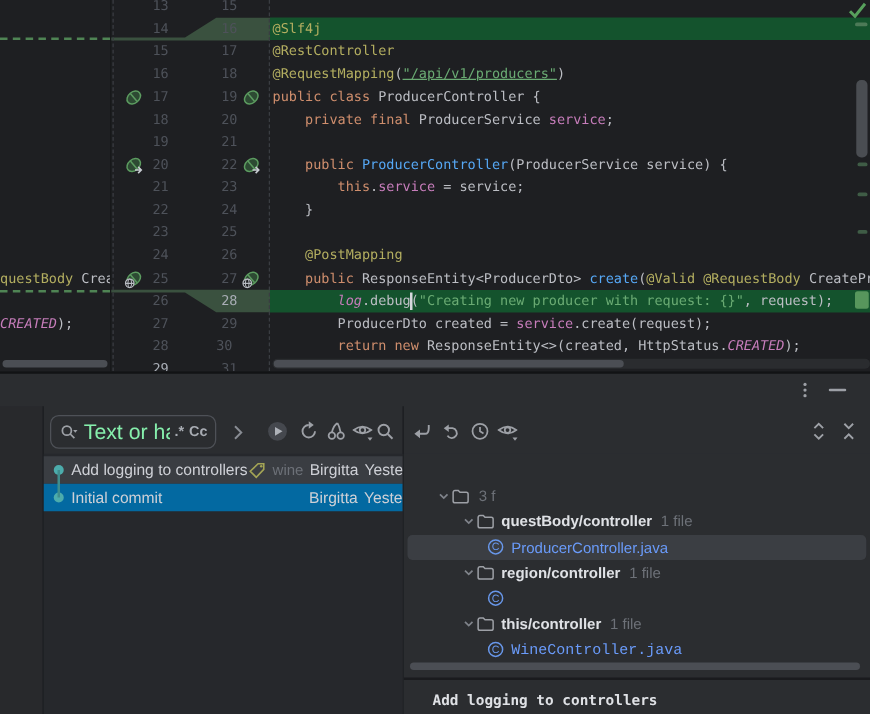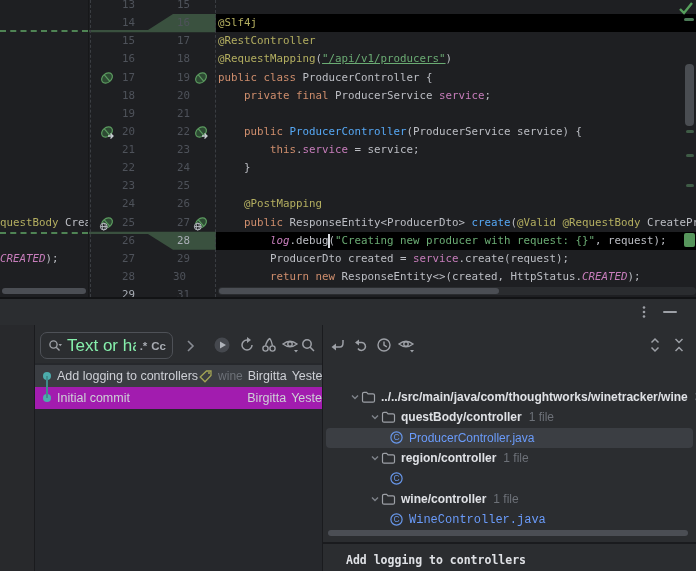--- a/index.html
+++ b/index.html
@@ -9,21 +9,21 @@
 
   
   #editor { position:absolute; left:0; top:0; width:696px; height:297px; background:#1e1f22; overflow:hidden; }
   .mono { font-family:"DejaVu Sans Mono", monospace; font-size:10.8px; line-height:18.13px; white-space:pre; }
   #left-pane  { position:absolute; left:0; top:0; width:88px; height:297px; overflow:hidden; }
   #gutter     { position:absolute; left:88px; top:0; width:128px; height:297px; }
   #right-pane { position:absolute; left:216px; top:0; width:480px; height:297px; overflow:hidden; }
   .pane-sep   { position:absolute; top:0; height:297px; width:1px; background:#17181a; }
   .pane-dots  { position:absolute; top:0; height:297px; width:0; border-left:1px dashed #3a3d42; }
   .code-row { position:absolute; left:0; width:100%; height:18.13px; }
-  .code-row.added { background:#000000; }
+  .code-row.added { background:#14532d; }
   .lnum { position:absolute; text-align:right; color:#4e525a; height:18.13px; }
   .lnum.bright { color:#a9aeb6; }
   .gicon { position:absolute; width:16px; height:16px; }
   .insert-line { position:absolute; left:0; width:88px; border-top:2px dashed #4f8454; }
   .caret { position:absolute; width:1.5px; height:14px; background:#d6d8dd; }
   .hscroll-track { position:absolute; height:8px; background:#2a2c2f; border-radius:4px; }
   .hscroll-thumb { position:absolute; height:6px; background:#4b4e54; border-radius:3px; }
   
   .stripe-mark { position:absolute; border-radius:2px; }
 
@@ -256,21 +256,21 @@
               <path d="M8.5 2 H13 V6.5 L7 12.8 L2.2 8 Z" fill="none" stroke="#a3a455" stroke-width="1.3"></path>
               <circle cx="11" cy="4" r="1" fill="#a3a455"></circle>
             </svg>
           </span>
           <span class="ref-label">wine</span>
           <span>Birgitta</span>
           <span>Yeste</span>
         </span>
         <div class="commit-dot"></div>
       </div>
-      <div class="commit-row" style="top: 24px; background: #a21caf;">
+      <div class="commit-row" style="top: 24px; background: #0369a1;">
         <span class="commit-msg">Initial commit</span>
         <span class="commit-right">
           <span>Birgitta</span>
           <span>Yeste</span>
         </span>
         <div class="commit-dot"></div>
       </div>
       <div class="commit-line" style="top: 13px; height: 22px;"></div>
     </div>
   <div id="tree-area">
@@ -279,21 +279,20 @@
         <span style="display: flex; position: relative; z-index: 1;">
           <svg width="12" height="12">
             <polyline points="3,4.5 6,7.5 9,4.5" fill="none" stroke="#7f838a" stroke-width="1.4"></polyline>
           </svg>
         </span>
         <span style="display: flex; position: relative; z-index: 1;">
           <svg width="15" height="14">
             <path d="M1.5 4 C1.5 3 2.2 2.3 3 2.3 H5.6 L7 3.8 H12 C12.8 3.8 13.5 4.5 13.5 5.3 V10.7 C13.5 11.5 12.8 12.2 12 12.2 H3 C2.2 12.2 1.5 11.5 1.5 10.7 Z" fill="none" stroke="#9da0a6" stroke-width="1.2"></path>
           </svg>
         </span>
-        <span class="tree-label-dir" style="position: relative; z-index: 1;">../../src/main/java/com/thoughtworks/winetracker/wine</span>
         <span class="tree-meta" style="position: relative; z-index: 1;">3 f</span>
       </div>
       <div class="tree-row" style="top: 44px;">
         <span style="flex: 0 0 46px; position: relative; z-index: 1;"></span>
         <span style="display: flex; position: relative; z-index: 1;">
           <svg width="12" height="12">
             <polyline points="3,4.5 6,7.5 9,4.5" fill="none" stroke="#7f838a" stroke-width="1.4"></polyline>
           </svg>
         </span>
         <span style="display: flex; position: relative; z-index: 1;">
@@ -344,21 +343,21 @@
         <span style="display: flex; position: relative; z-index: 1;">
           <svg width="12" height="12">
             <polyline points="3,4.5 6,7.5 9,4.5" fill="none" stroke="#7f838a" stroke-width="1.4"></polyline>
           </svg>
         </span>
         <span style="display: flex; position: relative; z-index: 1;">
           <svg width="15" height="14">
             <path d="M1.5 4 C1.5 3 2.2 2.3 3 2.3 H5.6 L7 3.8 H12 C12.8 3.8 13.5 4.5 13.5 5.3 V10.7 C13.5 11.5 12.8 12.2 12 12.2 H3 C2.2 12.2 1.5 11.5 1.5 10.7 Z" fill="none" stroke="#9da0a6" stroke-width="1.2"></path>
           </svg>
         </span>
-        <span class="tree-label-dir" style="position: relative; z-index: 1;">wine/controller</span>
+        <span class="tree-label-dir" style="position: relative; z-index: 1;">this/controller</span>
         <span class="tree-meta" style="position: relative; z-index: 1;">1 file</span>
       </div>
       <div class="tree-row" style="top: 146.5px;">
         <span style="flex: 0 0 66px; position: relative; z-index: 1;"></span>
         <span style="display: flex; position: relative; z-index: 1;">
           <svg width="15" height="15">
             <circle cx="7.5" cy="7.5" r="5.6" fill="none" stroke="#6897ea" stroke-width="1.2"></circle>
             <text x="7.5" y="10.4" text-anchor="middle" font-size="8.5" font-family="Liberation Sans, sans-serif" fill="#6897ea">C</text>
           </svg>
         </span>

